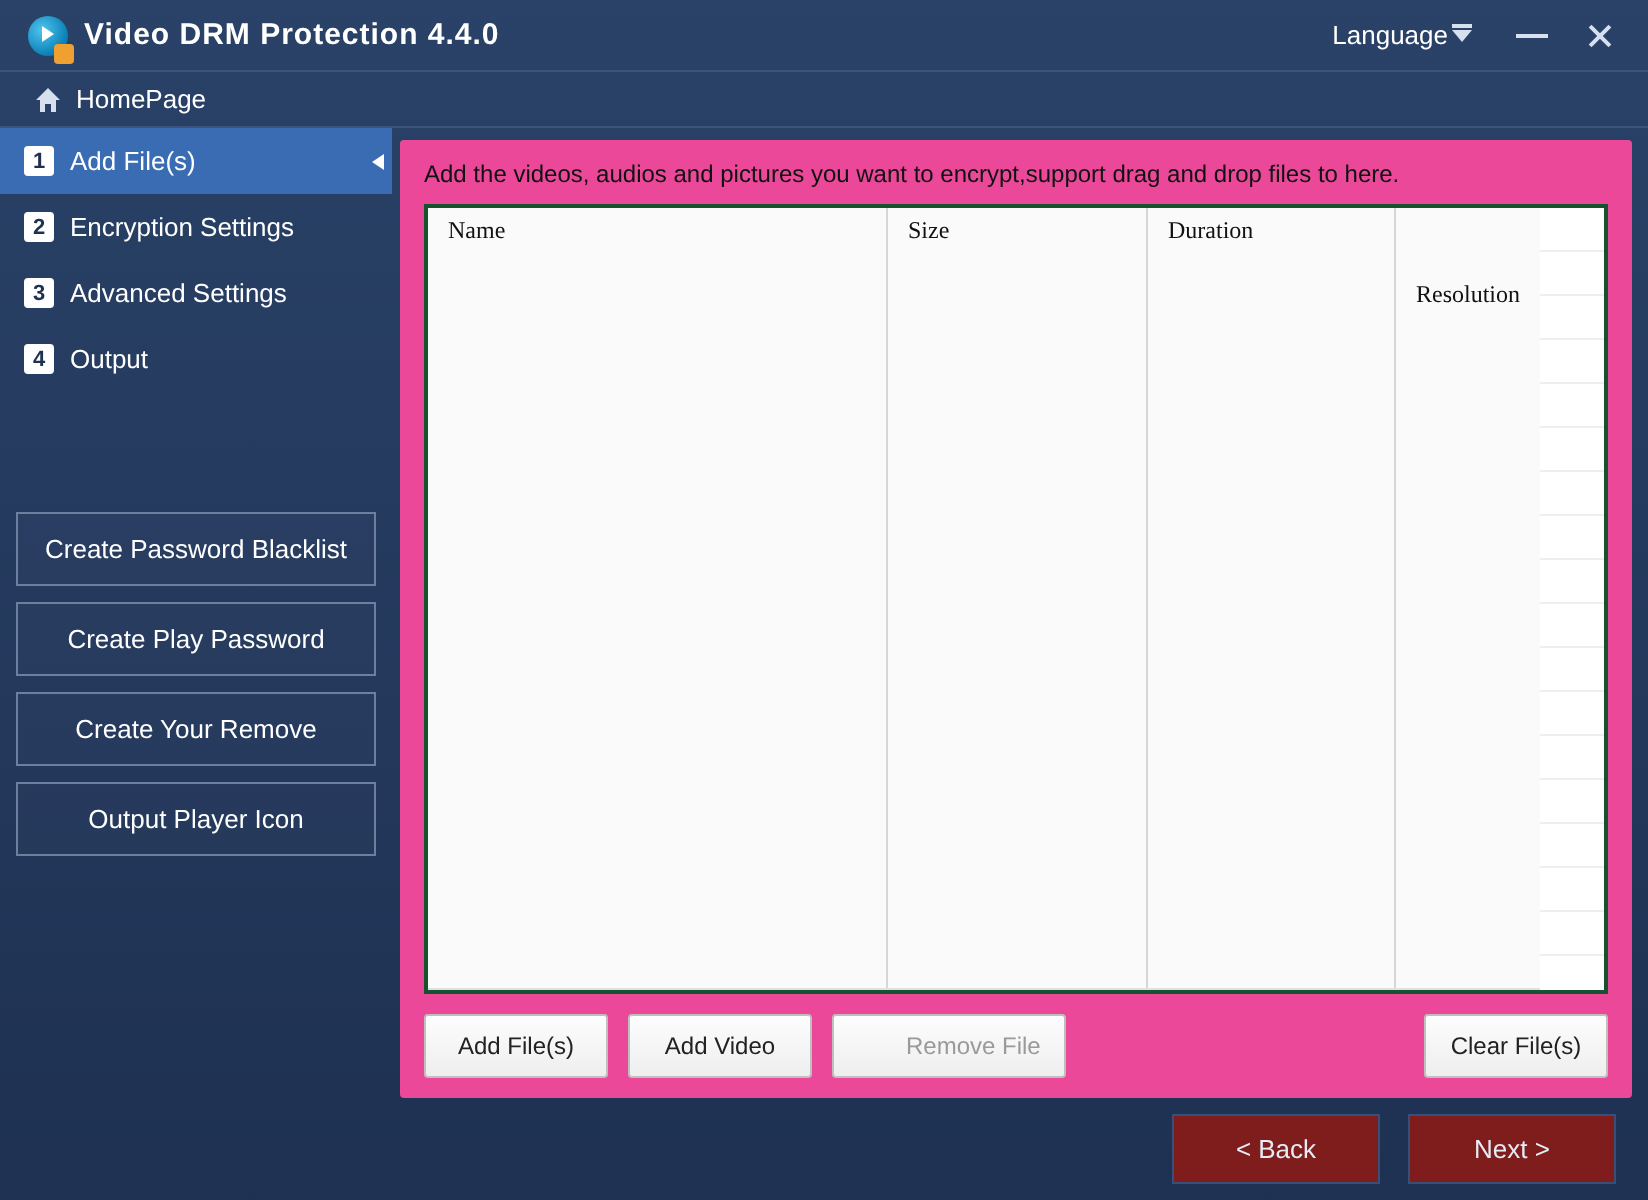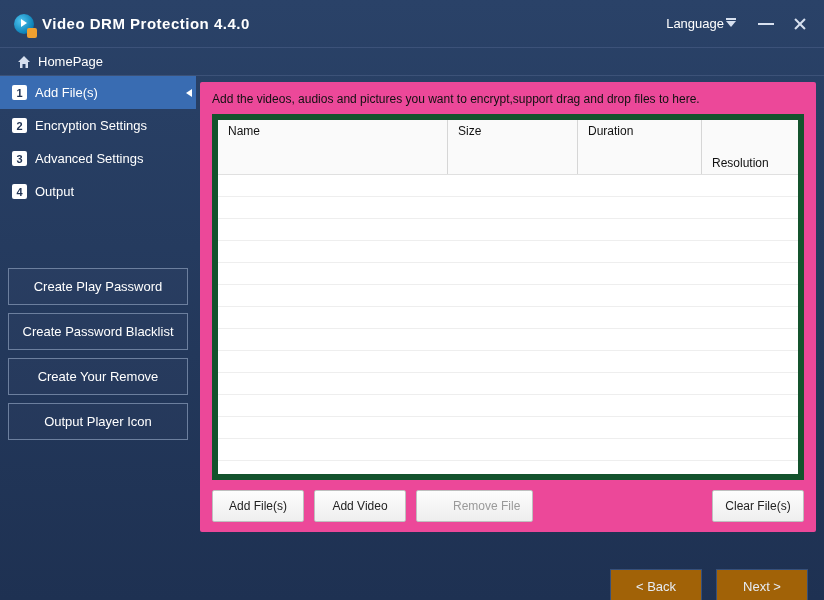--- a/index.html
+++ b/index.html
@@ -5,21 +5,21 @@
   * { box-sizing: border-box; margin: 0; padding: 0; }
   body {
     width: 824px; height: 600px;
     background: linear-gradient(to bottom, #2a4268 0%, #1e3152 100%);
     font-family: "Segoe UI", Tahoma, sans-serif;
     font-size: 13px;
     color: #fff;
     overflow: hidden;
   }
   .titlebar {
-    height: 48px;
+    height: 36px;
     display: flex;
     align-items: center;
     padding: 0 14px;
     border-bottom: 1px solid rgba(80,100,140,.5);
   }
   .logo {
     width: 20px; height: 20px;
     border-radius: 50%;
     background: radial-gradient(circle at 35% 35%, #4fc4f0, #0a7fb5 70%);
     position: relative;
@@ -91,22 +91,22 @@
     padding:6px 8px 6px 4px;
   }
   .panel{
     background:#ec4899;color:#222;
     flex:1;display:flex;flex-direction:column;
     padding:10px 12px 10px 12px;
     border-radius:2px;
   }
   .panel-hint{font-size:12px;margin-bottom:8px;color:#111;}
   .table-wrap{
-    flex:1;border:6px solid #14532d;overflow:hidden;
-    display:flex;flex-direction:column;
+    flex:1;border:2px solid #14532d;overflow:hidden;
+    display:flex;flex-direction:row;font-family:Liberation Serif, serif;
   }
   .thead{
     display:flex;background:#fafafa;
     font-size:12px;color:#111;
     border-bottom:1px solid #e0e0e0;
   }
   .th{
     padding:4px 10px;border-right:1px solid #d6d6d6;
   }
   .th:last-child{border-right:none;margin-top:32px;}
@@ -127,23 +127,23 @@
     text-align:center;cursor:pointer;border-radius:2px;
   }
   .pbtn.disabled{color:#9a9a9a;cursor:default;padding-left:36px;}
   .pflex{flex:1;}
 
   .footer{
     display:flex;justify-content:flex-end;gap:14px;
     padding:8px 8px 2px 0;
   }
   .navbtn{
-    width:92px;padding:9px 0;text-align:center;
-    background:#a16207;border:1px solid #37507a;
-    font-size:13px;cursor:pointer;color:#e6ecf5;margin-top:29px;
+    width:104px;padding:9px 0;text-align:center;
+    background:#7f1d1d;border:1px solid #37507a;
+    font-size:13px;cursor:pointer;color:#e6ecf5;
   }
 </style>
 </head>
 <body>
 
 <div class="titlebar">
   <div class="logo">
       <span class="logo-lock"></span>
     </div>
   <div class="app-title">Video DRM Protection 4.4.0</div>
@@ -179,22 +179,22 @@
       <span class="step-num">3</span>
       <span>Advanced Settings</span>
     </div>
     <div class="step">
       <span class="step-num">4</span>
       <span>Output</span>
     </div>
 
     <div class="side-gap"></div>
 
+    <div class="side-btn">Create Password Blacklist</div>
     <div class="side-btn">Create Play Password</div>
-    <div class="side-btn">Create Password Blacklist</div>
     <div class="side-btn">Create Your Remove</div>
     <div class="side-btn">Output Player Icon</div>
   </div>
 
   <div class="main">
     <div class="panel">
       <div class="panel-hint">Add the videos, audios and pictures you want to encrypt,support drag and drop files to here.</div>
 
       <div class="table-wrap">
         <div class="thead">

